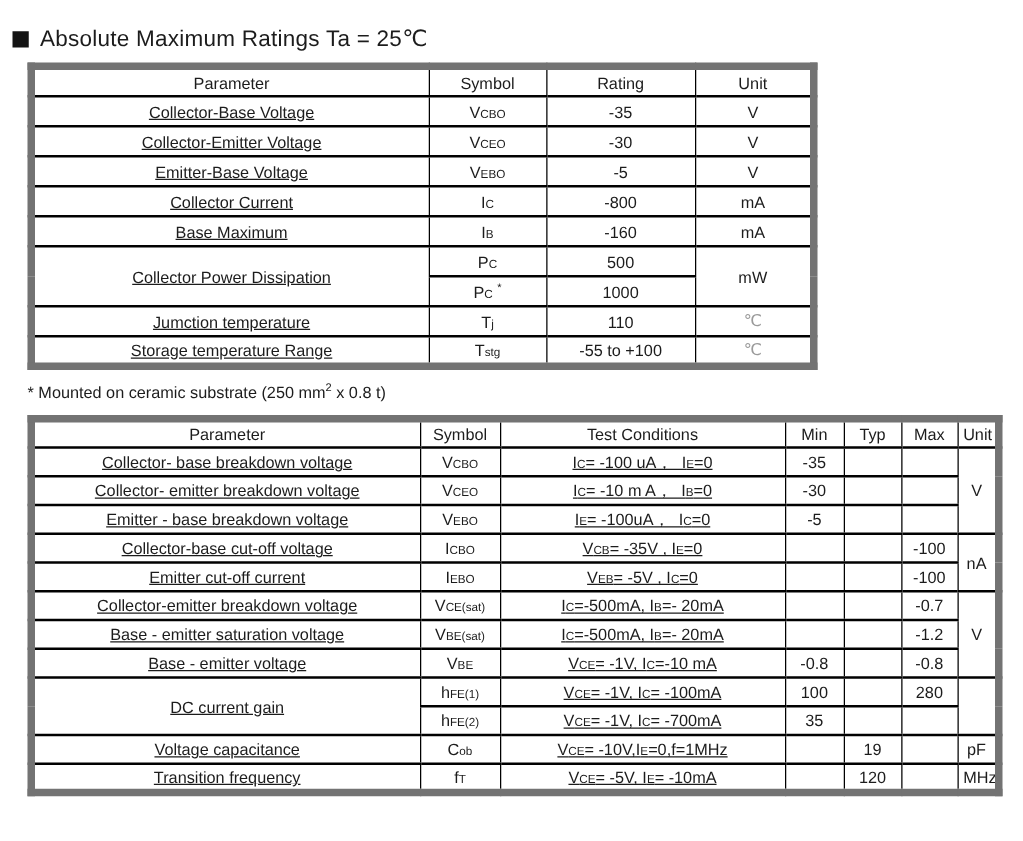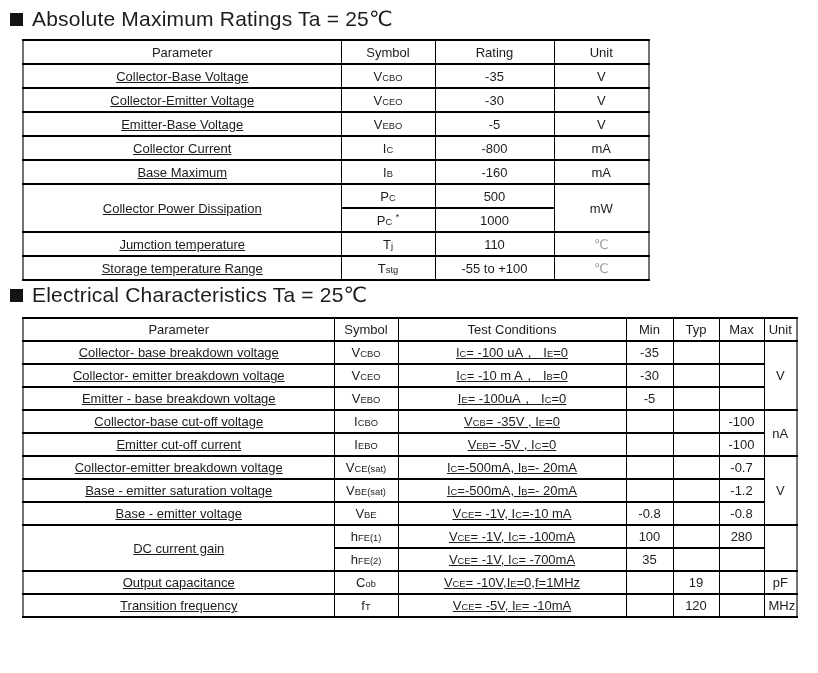--- a/index.html
+++ b/index.html
@@ -1,20 +1,20 @@
 <!DOCTYPE html>
 <html><head>
 <meta charset="utf-8">
 <style>
   html,body{margin:0;padding:0;background:#ffffff;}
   body{font-family:"Liberation Sans","DejaVu Sans",sans-serif;color:#1c1c1c;}
   .page{width:818px;height:673px;box-sizing:border-box;padding:5px 0 0 8px;background:#fff;}
-  .section-title{display:flex;align-items:center;gap:9px;font-size:21px;margin:2px 0 8px 2px;letter-spacing:0.2px;}
+  .section-title{display:flex;align-items:center;gap:9px;font-size:18px;margin:16px 0 8px 2px;letter-spacing:0.2px;}
   .bullet{width:13px;height:13px;background:#141414;display:inline-block;flex:0 0 auto;}
-  table.data-table{border-collapse:collapse;table-layout:fixed;margin-left:14px;border:2px solid #737373;}
+  table.data-table{border-collapse:collapse;table-layout:fixed;margin-left:14px;border:6px solid #737373;}
   table.data-table th,table.data-table td{
     border:1px solid #000;
     border-top-width:2px;border-bottom-width:2px;
     font-size:13px;font-weight:400;text-align:center;vertical-align:middle;
     padding:0 4px;box-sizing:border-box;overflow:hidden;white-space:nowrap;
   }
   table.t1 th,table.t1 td{height:24px;}
   table.t2 th,table.t2 td{height:23px;}
   td.left{text-align:left;padding-left:5px;text-decoration:underline;}
   .sb{font-size:0.72em;}
@@ -97,25 +97,22 @@
         </tr>
         <tr>
           <td class="left">Storage temperature Range</td>
           <td>T<span class="sb">stg</span></td>
           <td>-55 to +100</td>
           <td class="gray">℃</td>
         </tr>
       </tbody>
     </table>
 
-
-  <div class="section-title">
-    <span class="bullet"></span>
-    <span>Electrical Characteristics Ta = 25℃</span>
-  </div>
+  <div class="footnote">* Mounted on ceramic substrate (250 mm<sup>2</sup> x 0.8 t)</div>
+
 
   <div class="spacer-sm"></div>
 
   <table class="data-table t2" style="width: 774px;">
       <colgroup>
         <col style="width: 311px;">
         <col style="width: 64px;">
         <col style="width: 228px;">
         <col style="width: 47px;">
         <col style="width: 46px;">
@@ -211,21 +208,21 @@
           <td rowspan="2"></td>
         </tr>
         <tr>
           <td>h<span class="sb">FE(2)</span></td>
           <td class="left">V<span class="sb">CE</span>= -1V, I<span class="sb">C</span>= -700mA</td>
           <td>35</td>
           <td></td>
           <td></td>
         </tr>
         <tr>
-          <td class="left">Output capacitance</td>
+          <td class="left">Voltage capacitance</td>
           <td>C<span class="sb">ob</span></td>
           <td class="left">V<span class="sb">CE</span>= -10V,I<span class="sb">E</span>=0,f=1MHz</td>
           <td></td>
           <td>19</td>
           <td></td>
           <td>pF</td>
         </tr>
         <tr>
           <td class="left">Transition frequency</td>
           <td>f<span class="sb">T</span></td>

